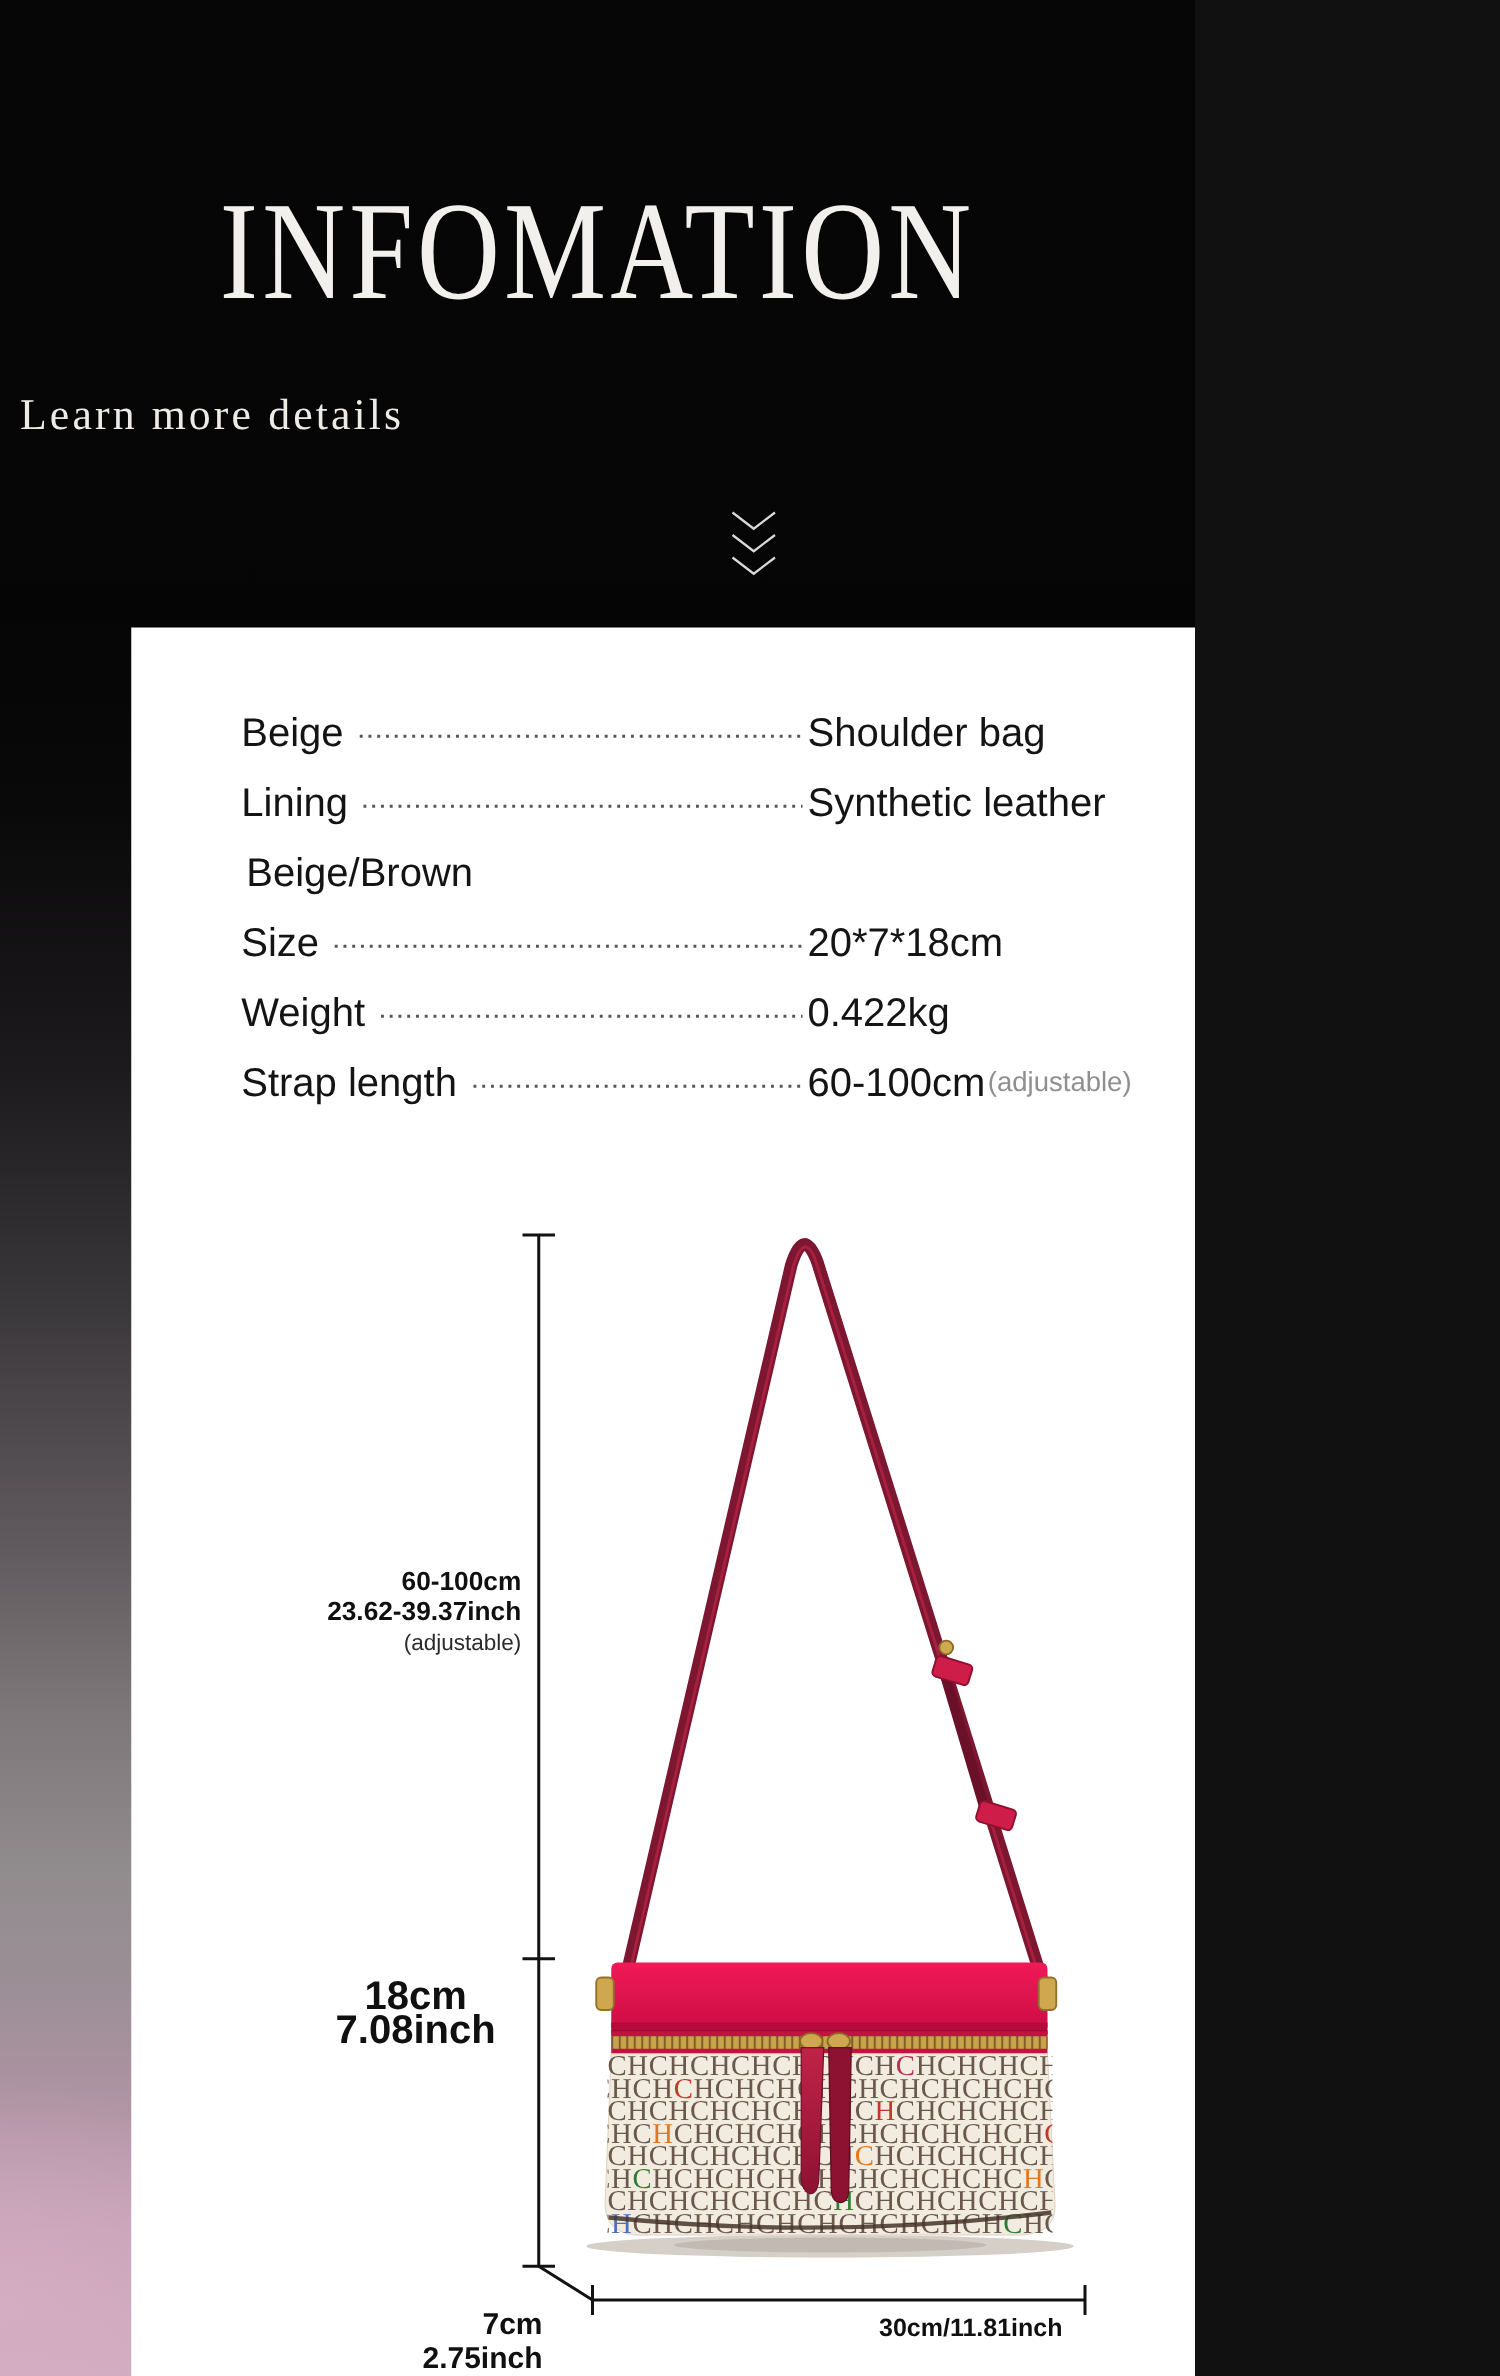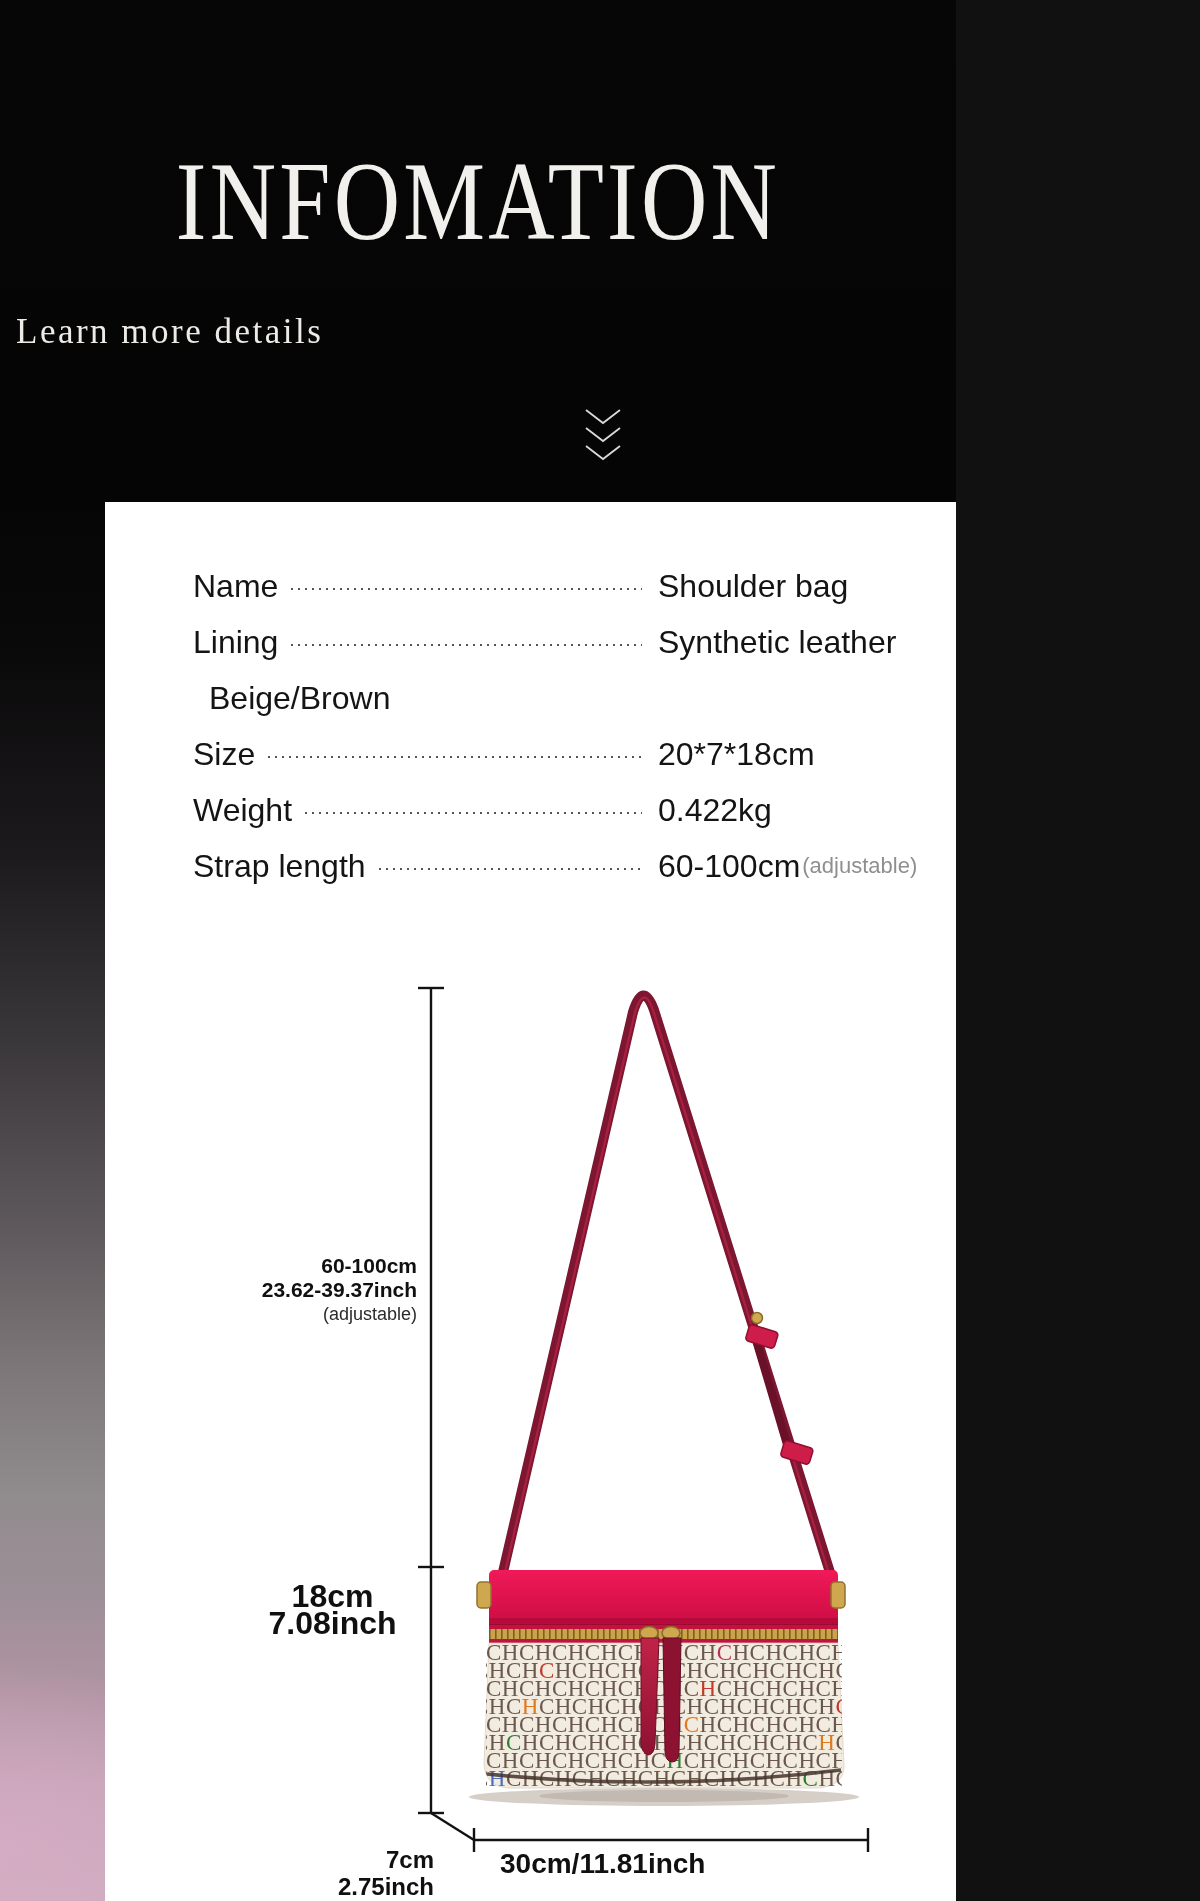--- a/index.html
+++ b/index.html
@@ -30,37 +30,37 @@
   
   .specs{position:absolute;left:88px;top:56px;width:830px;color:#141414;}
   .spec-row{display:flex;align-items:center;height:56px;}
   .spec-left{display:flex;align-items:center;width:449px;flex:none;}
   .spec-label{flex:none;font-size:32px;padding-right:12px;white-space:nowrap;}
   .leader{
     flex:1;height:4px;margin-top:6px;
     background-image:radial-gradient(circle at 2px 2px,#555 1.25px,transparent 1.5px);
     background-size:7px 4px;background-repeat:repeat-x;
   }
-  .spec-value{font-size:32px;margin-left:16px;white-space:nowrap;}
+  .spec-value{font-size:32px;margin-left:4px;white-space:nowrap;}
   .spec-suffix{font-size:22px;color:#8f8f8f;margin-left:2px;}
   
   .fig-svg{position:absolute;left:0;top:0;z-index:2;pointer-events:none;}
   .fig-svg.over{z-index:4;}
   .monogram{
     position:absolute;left:486px;top:1644px;width:356px;height:143px;overflow:hidden;z-index:3;
     font-family:"Liberation Serif",serif;font-size:23px;color:#6a584c;
     line-height:18px;letter-spacing:.5px;white-space:nowrap;
   }
   .mono-row{height:18px;}
   .mlabel{position:absolute;z-index:5;color:#101010;font-weight:bold;}
   .m-strap{left:202px;top:1254px;width:215px;text-align:right;font-size:21px;line-height:24px;}
   .m-strap .note{font-weight:normal;font-size:18px;color:#2b2b2b;}
   .m-height{left:250px;top:1583px;width:165px;text-align:center;font-size:32px;line-height:27px;}
   .m-depth{left:269px;top:1846px;width:165px;text-align:right;font-size:24px;line-height:27px;}
-  .m-width{left:500px;top:1850px;width:350px;text-align:left;font-size:28px;line-height:27px;}
+  .m-width{left:500px;top:1850px;width:350px;text-align:right;font-size:20px;line-height:27px;}
 </style>
 </head>
 <body>
 
 <div class="stage">
 
   <section class="hero">
     <h1 class="hero-title">INFOMATION</h1>
     <p class="hero-subtitle">Learn more details</p>
     <svg class="chevrons" viewBox="0 0 40 62">
@@ -69,21 +69,21 @@
         <polyline points="3,20 20,33 37,20"></polyline>
         <polyline points="3,38 20,51 37,38"></polyline>
       </g>
     </svg>
   </section>
 
   <div class="card">
     <div class="specs">
       <div class="spec-row">
         <div class="spec-left">
-            <span class="spec-label">Name</span>
+            <span class="spec-label">Beige</span>
             <span class="leader"></span>
           </div>
         <span class="spec-value">Shoulder bag</span>
       </div>
       <div class="spec-row">
         <div class="spec-left">
             <span class="spec-label">Lining</span>
             <span class="leader"></span>
           </div>
         <span class="spec-value">Synthetic leather</span>

